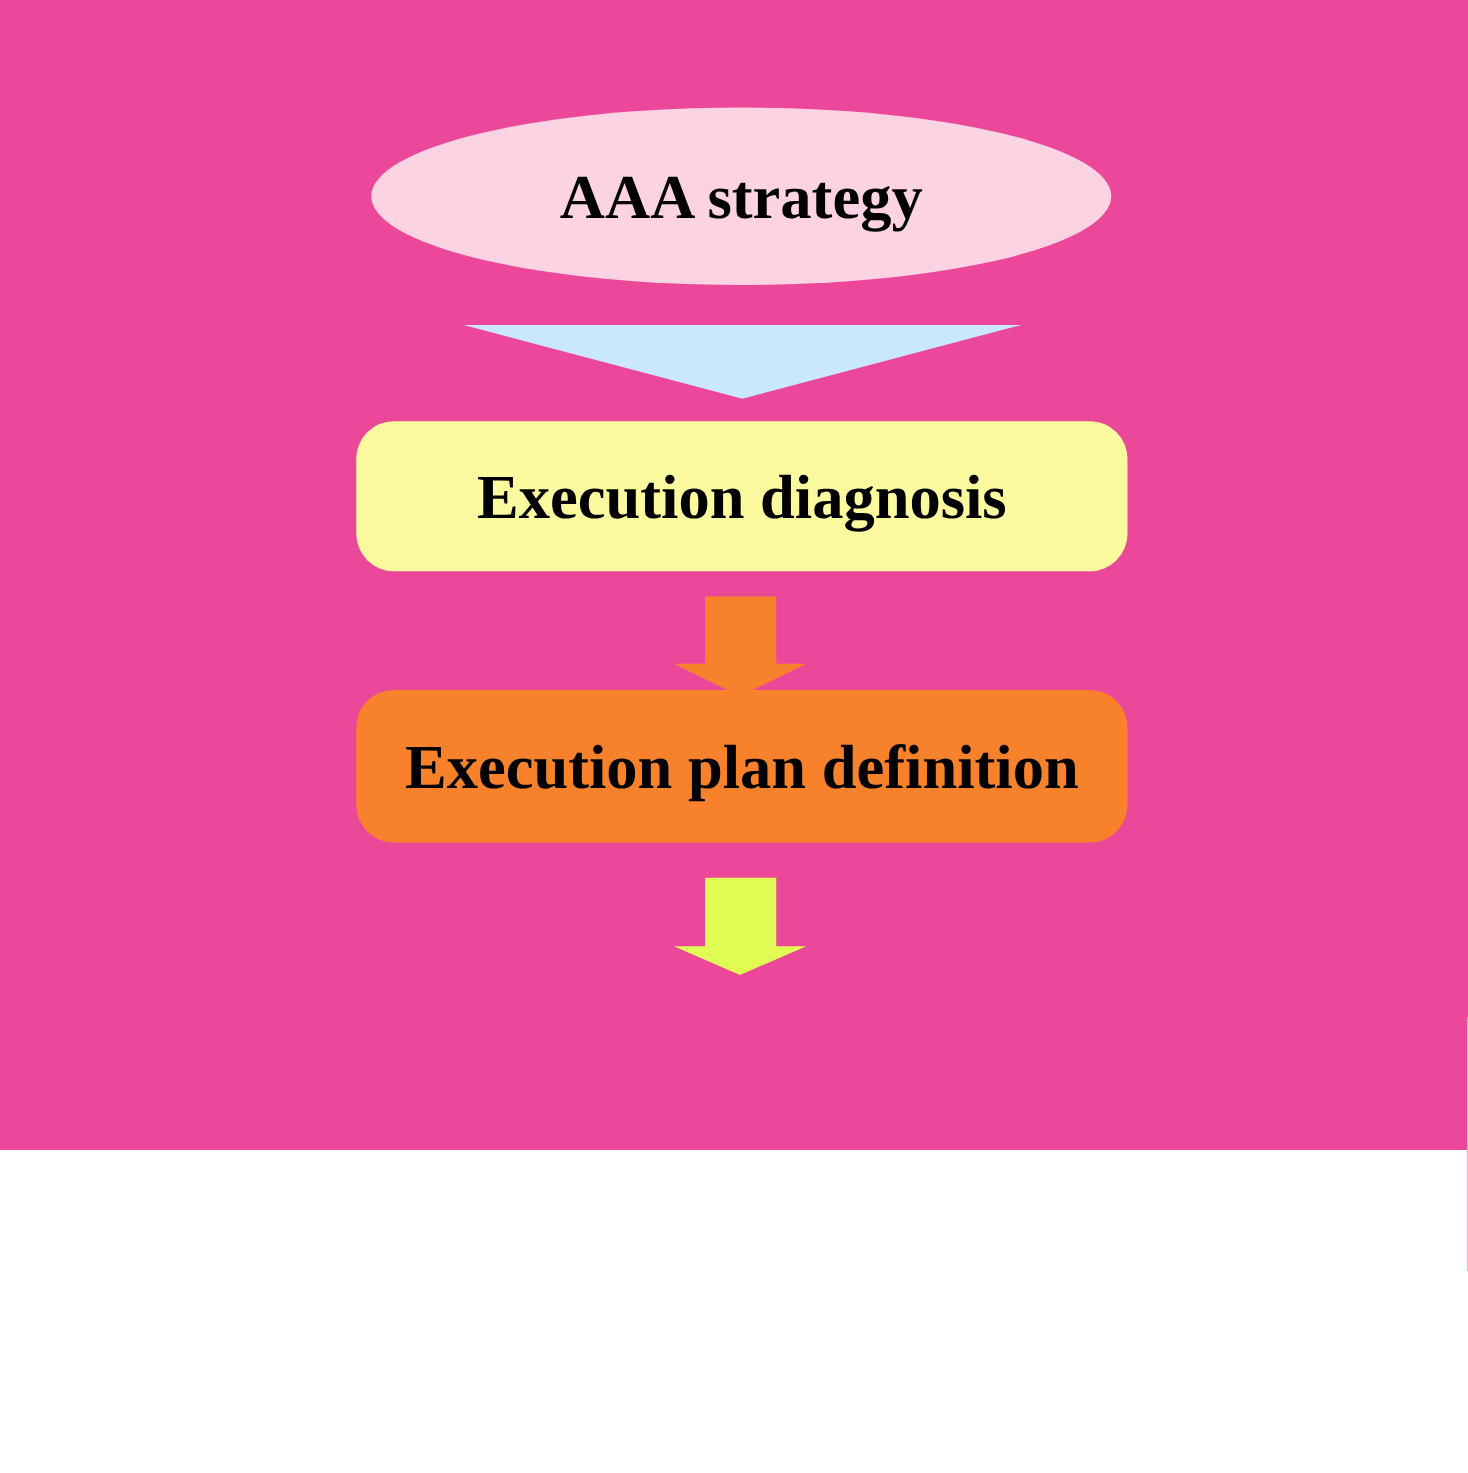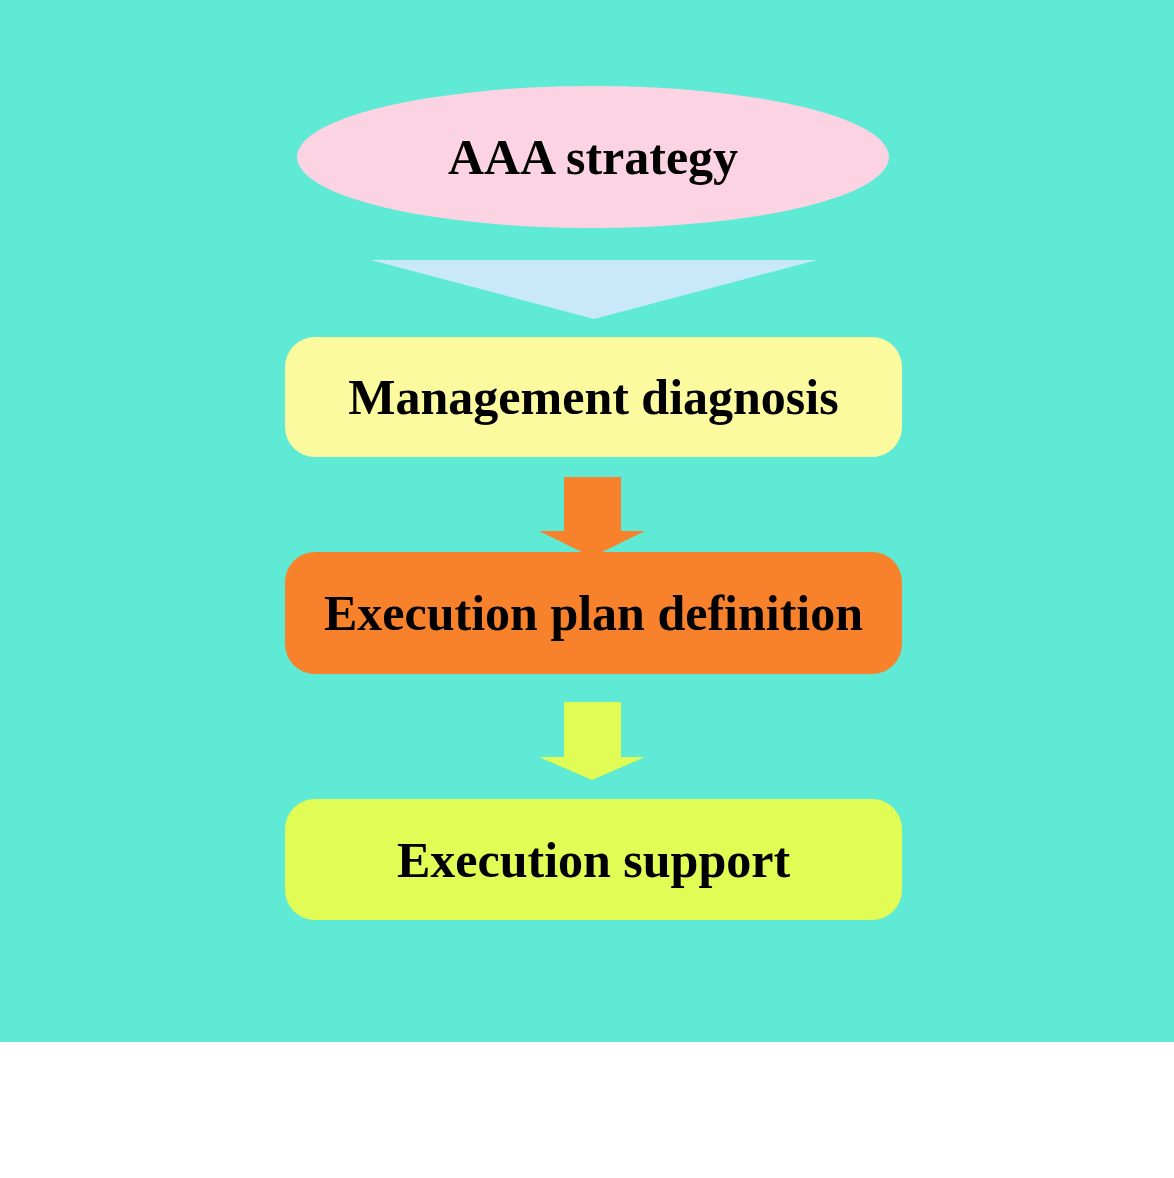--- a/index.html
+++ b/index.html
@@ -3,22 +3,22 @@
 <meta charset="utf-8">
 <style>
   html, body {
     margin: 0;
     padding: 0;
     background: #ffffff;
   }
   .canvas {
     position: relative;
     width: 1174px;
-    height: 1042px;
-    background: #5eead4;
+    height: 920px;
+    background: #ec4899;
     overflow: hidden;
     font-family: "Liberation Serif", "DejaVu Serif", serif;
   }
   .node {
     position: absolute;
     display: flex;
     align-items: center;
     justify-content: center;
     text-align: center;
   }
@@ -74,32 +74,29 @@
 
   <div class="node ellipse" style="background-color: rgb(252, 211, 227);">
     <span class="label">AAA strategy</span>
   </div>
 
   <svg class="connector tri-connector" viewBox="0 0 446 59" xmlns="http://www.w3.org/2000/svg">
     <polygon points="0,0 446,0 223,59" fill="#C9E9FB"></polygon>
   </svg>
 
   <div class="node rbox box-diagnosis" style="background-color: rgb(251, 250, 158);">
-    <span class="label">Management diagnosis</span>
+    <span class="label">Execution diagnosis</span>
   </div>
 
   <svg class="connector arrow-orange" viewBox="0 0 106 80" xmlns="http://www.w3.org/2000/svg">
     <polygon points="25,0 82,0 82,54 106,54 53,80 0,54 25,54" fill="#F8822C"></polygon>
   </svg>
 
   <div class="node rbox box-plan" style="background-color: rgb(248, 130, 44);">
     <span class="label">Execution plan definition</span>
   </div>
 
   <svg class="connector arrow-green" viewBox="0 0 106 78" xmlns="http://www.w3.org/2000/svg">
     <polygon points="25,0 82,0 82,55 106,55 53,78 0,55 25,55" fill="#E0FC55"></polygon>
   </svg>
 
-  <div class="node rbox box-support" style="background-color: rgb(224, 252, 85);">
-    <span class="label">Execution support</span>
-  </div>
 
 </div>
 
 </body></html>

